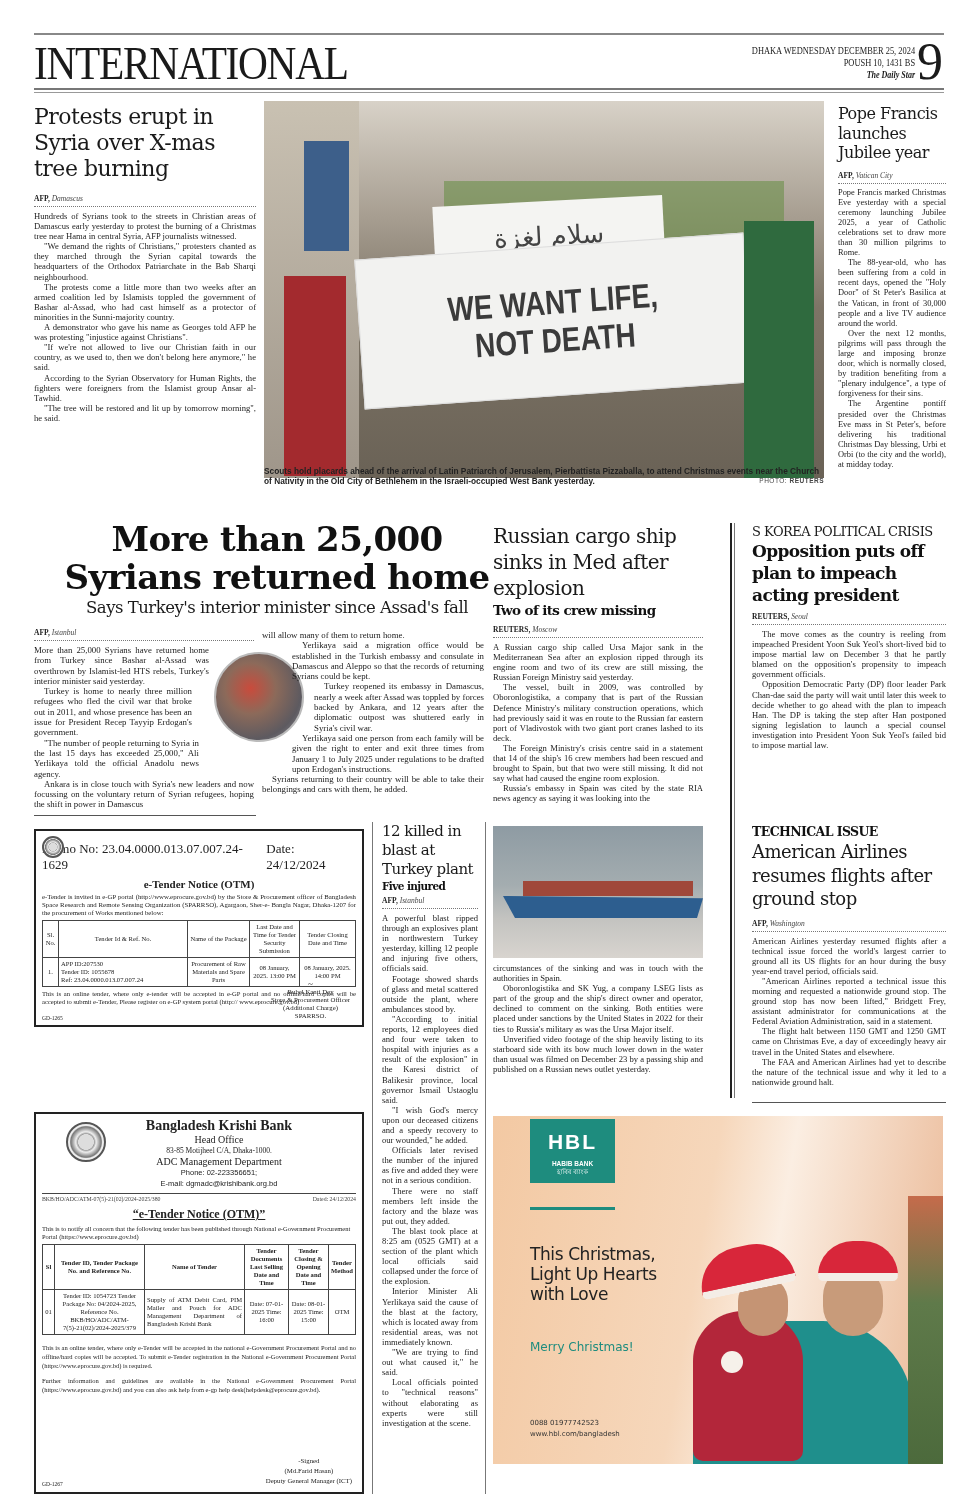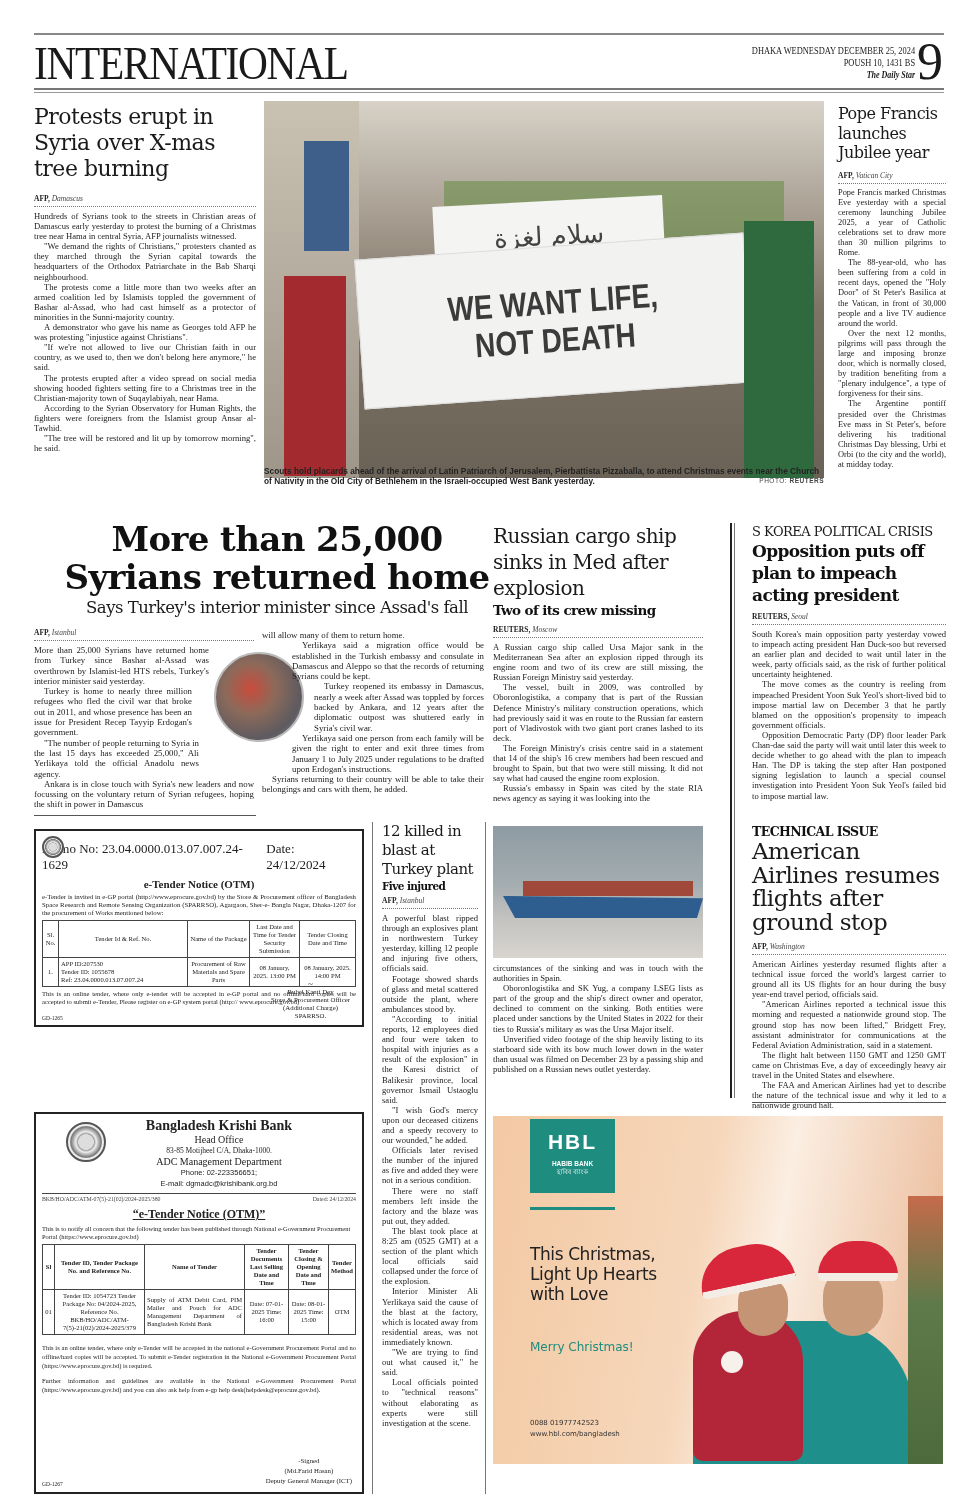--- a/index.html
+++ b/index.html
@@ -55,21 +55,20 @@
 
 <div class="abs" style="left:34px;top:104px;width:222px;">
   <h2 class="hl-light" style="font-size:22px;line-height:26px;margin-bottom:12px;">Protests erupt in Syria over X-mas tree burning</h2>
   <div class="dateline"><b>AFP,</b> <i>Damascus</i></div>
   <div class="body-text">
     <p class="first">Hundreds of Syrians took to the streets in Christian areas of Damascus early yesterday to protest the burning of a Christmas tree near Hama in central Syria, AFP journalists witnessed.</p>
     <p>"We demand the rights of Christians," protesters chanted as they marched through the Syrian capital towards the headquarters of the Orthodox Patriarchate in the Bab Sharqi neighbourhood.</p>
     <p>The protests come a little more than two weeks after an armed coalition led by Islamists toppled the government of Bashar al-Assad, who had cast himself as a protector of minorities in the Sunni-majority country.</p>
     <p>A demonstrator who gave his name as Georges told AFP he was protesting "injustice against Christians".</p>
     <p>"If we're not allowed to live our Christian faith in our country, as we used to, then we don't belong here anymore," he said.</p>
-    <p>The protests erupted after a video spread on social media showing hooded fighters setting fire to a Christmas tree in the Christian-majority town of Suqaylabiyah, near Hama.</p>
     <p>According to the Syrian Observatory for Human Rights, the fighters were foreigners from the Islamist group Ansar al-Tawhid.</p>
     <p>"The tree will be restored and lit up by tomorrow morning", he said.</p>
   </div>
 </div>
 
 <div class="abs photo" style="left:264px;top:101px;width:560px;height:377px;background:linear-gradient(180deg,#d8d2c8 0%,#a89f92 30%,#7d7466 55%,#6a6256 100%);">
   <div class="abs" style="left:0;top:0;width:95px;height:377px;background:linear-gradient(180deg,#c9c1b2,#9f968a);"></div>
   <div class="abs" style="left:40px;top:40px;width:45px;height:110px;background:#3d5f8a;"></div>
   <div class="abs" style="left:180px;top:80px;width:340px;height:60px;background:#6a8f4a;opacity:0.6;"></div>
   <div class="abs" style="left:170px;top:100px;width:230px;height:70px;background:#f4f4f2;transform:rotate(-3deg);display:flex;align-items:center;justify-content:center;">
@@ -149,29 +148,28 @@
 </div>
 
 <div class="vrule" style="left:730px;top:523px;width:2px;height:575px;"></div>
 <div class="vrule" style="left:734px;top:523px;width:1px;height:575px;background:#777;"></div>
 
 <div class="abs" style="left:752px;top:523px;width:194px;">
   <div class="hl-light" style="font-size:13px;line-height:17px;">S KOREA POLITICAL CRISIS</div>
   <h2 class="hl-bold" style="font-size:17px;line-height:22px;margin-bottom:6px;">Opposition puts off plan to impeach acting president</h2>
   <div class="dateline"><b>REUTERS,</b> <i>Seoul</i></div>
   <div class="body-text">
-    <p class="first">South Korea's main opposition party yesterday vowed to impeach acting president Han Duck-soo but reversed an earlier plan and decided to wait until later in the week, party officials said, as the risk of further political uncertainty heightened.</p>
     <p>The move comes as the country is reeling from impeached President Yoon Suk Yeol's short-lived bid to impose martial law on December 3 that he partly blamed on the opposition's propensity to impeach government officials.</p>
     <p>Opposition Democratic Party (DP) floor leader Park Chan-dae said the party will wait until later this week to decide whether to go ahead with the plan to impeach Han. The DP is taking the step after Han postponed signing legislation to launch a special counsel investigation into President Yoon Suk Yeol's failed bid to impose martial law.</p>
   </div>
 </div>
 
 <div class="abs" style="left:752px;top:824px;width:194px;">
   <div class="hl-bold" style="font-size:12.5px;line-height:16px;">TECHNICAL ISSUE</div>
-  <h2 class="hl-light" style="font-size:23px;line-height:23.5px;margin-bottom:8px;">American Airlines resumes flights after ground stop</h2>
+  <h2 class="hl-light" style="font-size:18px;line-height:23.5px;margin-bottom:8px;">American Airlines resumes flights after ground stop</h2>
   <div class="dateline"><b>AFP,</b> <i>Washington</i></div>
   <div class="body-text">
     <p class="first">American Airlines yesterday resumed flights after a technical issue forced the world's largest carrier to ground all its US flights for an hour during the busy year-end travel period, officials said.</p>
     <p>"American Airlines reported a technical issue this morning and requested a nationwide ground stop. The ground stop has now been lifted," Bridgett Frey, assistant administrator for communications at the Federal Aviation Administration, said in a statement.</p>
     <p>The flight halt between 1150 GMT and 1250 GMT came on Christmas Eve, a day of exceedingly heavy air travel in the United States and elsewhere.</p>
     <p>The FAA and American Airlines had yet to describe the nature of the technical issue and why it led to a nationwide ground halt.</p>
   </div>
 </div>
 <div class="rule" style="left:752px;top:1102px;width:194px;height:1px;background:#555;"></div>
 
@@ -274,21 +272,21 @@
   <div style="font-size:6.5px;line-height:9px;margin-top:6px;text-align:justify;">Further information and guidelines are available in the National e-Government Procurement Portal (https://www.eprocure.gov.bd) and you can also ask help from e-gp help desk(helpdesk@eprocure.gov.bd).</div>
   <div class="abs" style="right:10px;bottom:6px;text-align:center;font-size:6.8px;line-height:10px;">
     <div>-Signed</div>
     <div>(Md.Farid Hasan)</div>
     <div>Deputy General Manager (ICT)</div>
   </div>
   <div class="abs" style="left:6px;bottom:5px;font-size:5.5px;">GD-1267</div>
 </div>
 
 <div class="abs hbl" style="left:493px;top:1116px;width:450px;height:348px;">
-  <div class="abs hbl-logo" style="left:37px;top:3px;width:85px;height:74px;padding-top:11px;">
+  <div class="abs hbl-logo" style="left:37px;top:3px;width:85px;height:64px;padding-top:11px;">
     <div style="font-weight:bold;font-size:21px;letter-spacing:2px;line-height:24px;">HBL</div>
     <div style="font-weight:bold;font-size:6.5px;margin-top:6px;">HABIB BANK</div>
     <div style="font-size:6.5px;">হাবিব ব্যাংক</div>
   </div>
   <div class="abs" style="left:37px;top:91px;width:85px;height:3px;background:#1e8c7e;"></div>
   <div class="abs" style="left:37px;top:128px;font-family:'DejaVu Sans',sans-serif;font-size:17px;line-height:20px;color:#222;letter-spacing:-0.4px;">
     <div>This Christmas,</div>
     <div>Light Up Hearts</div>
     <div>with Love</div>
   </div>

